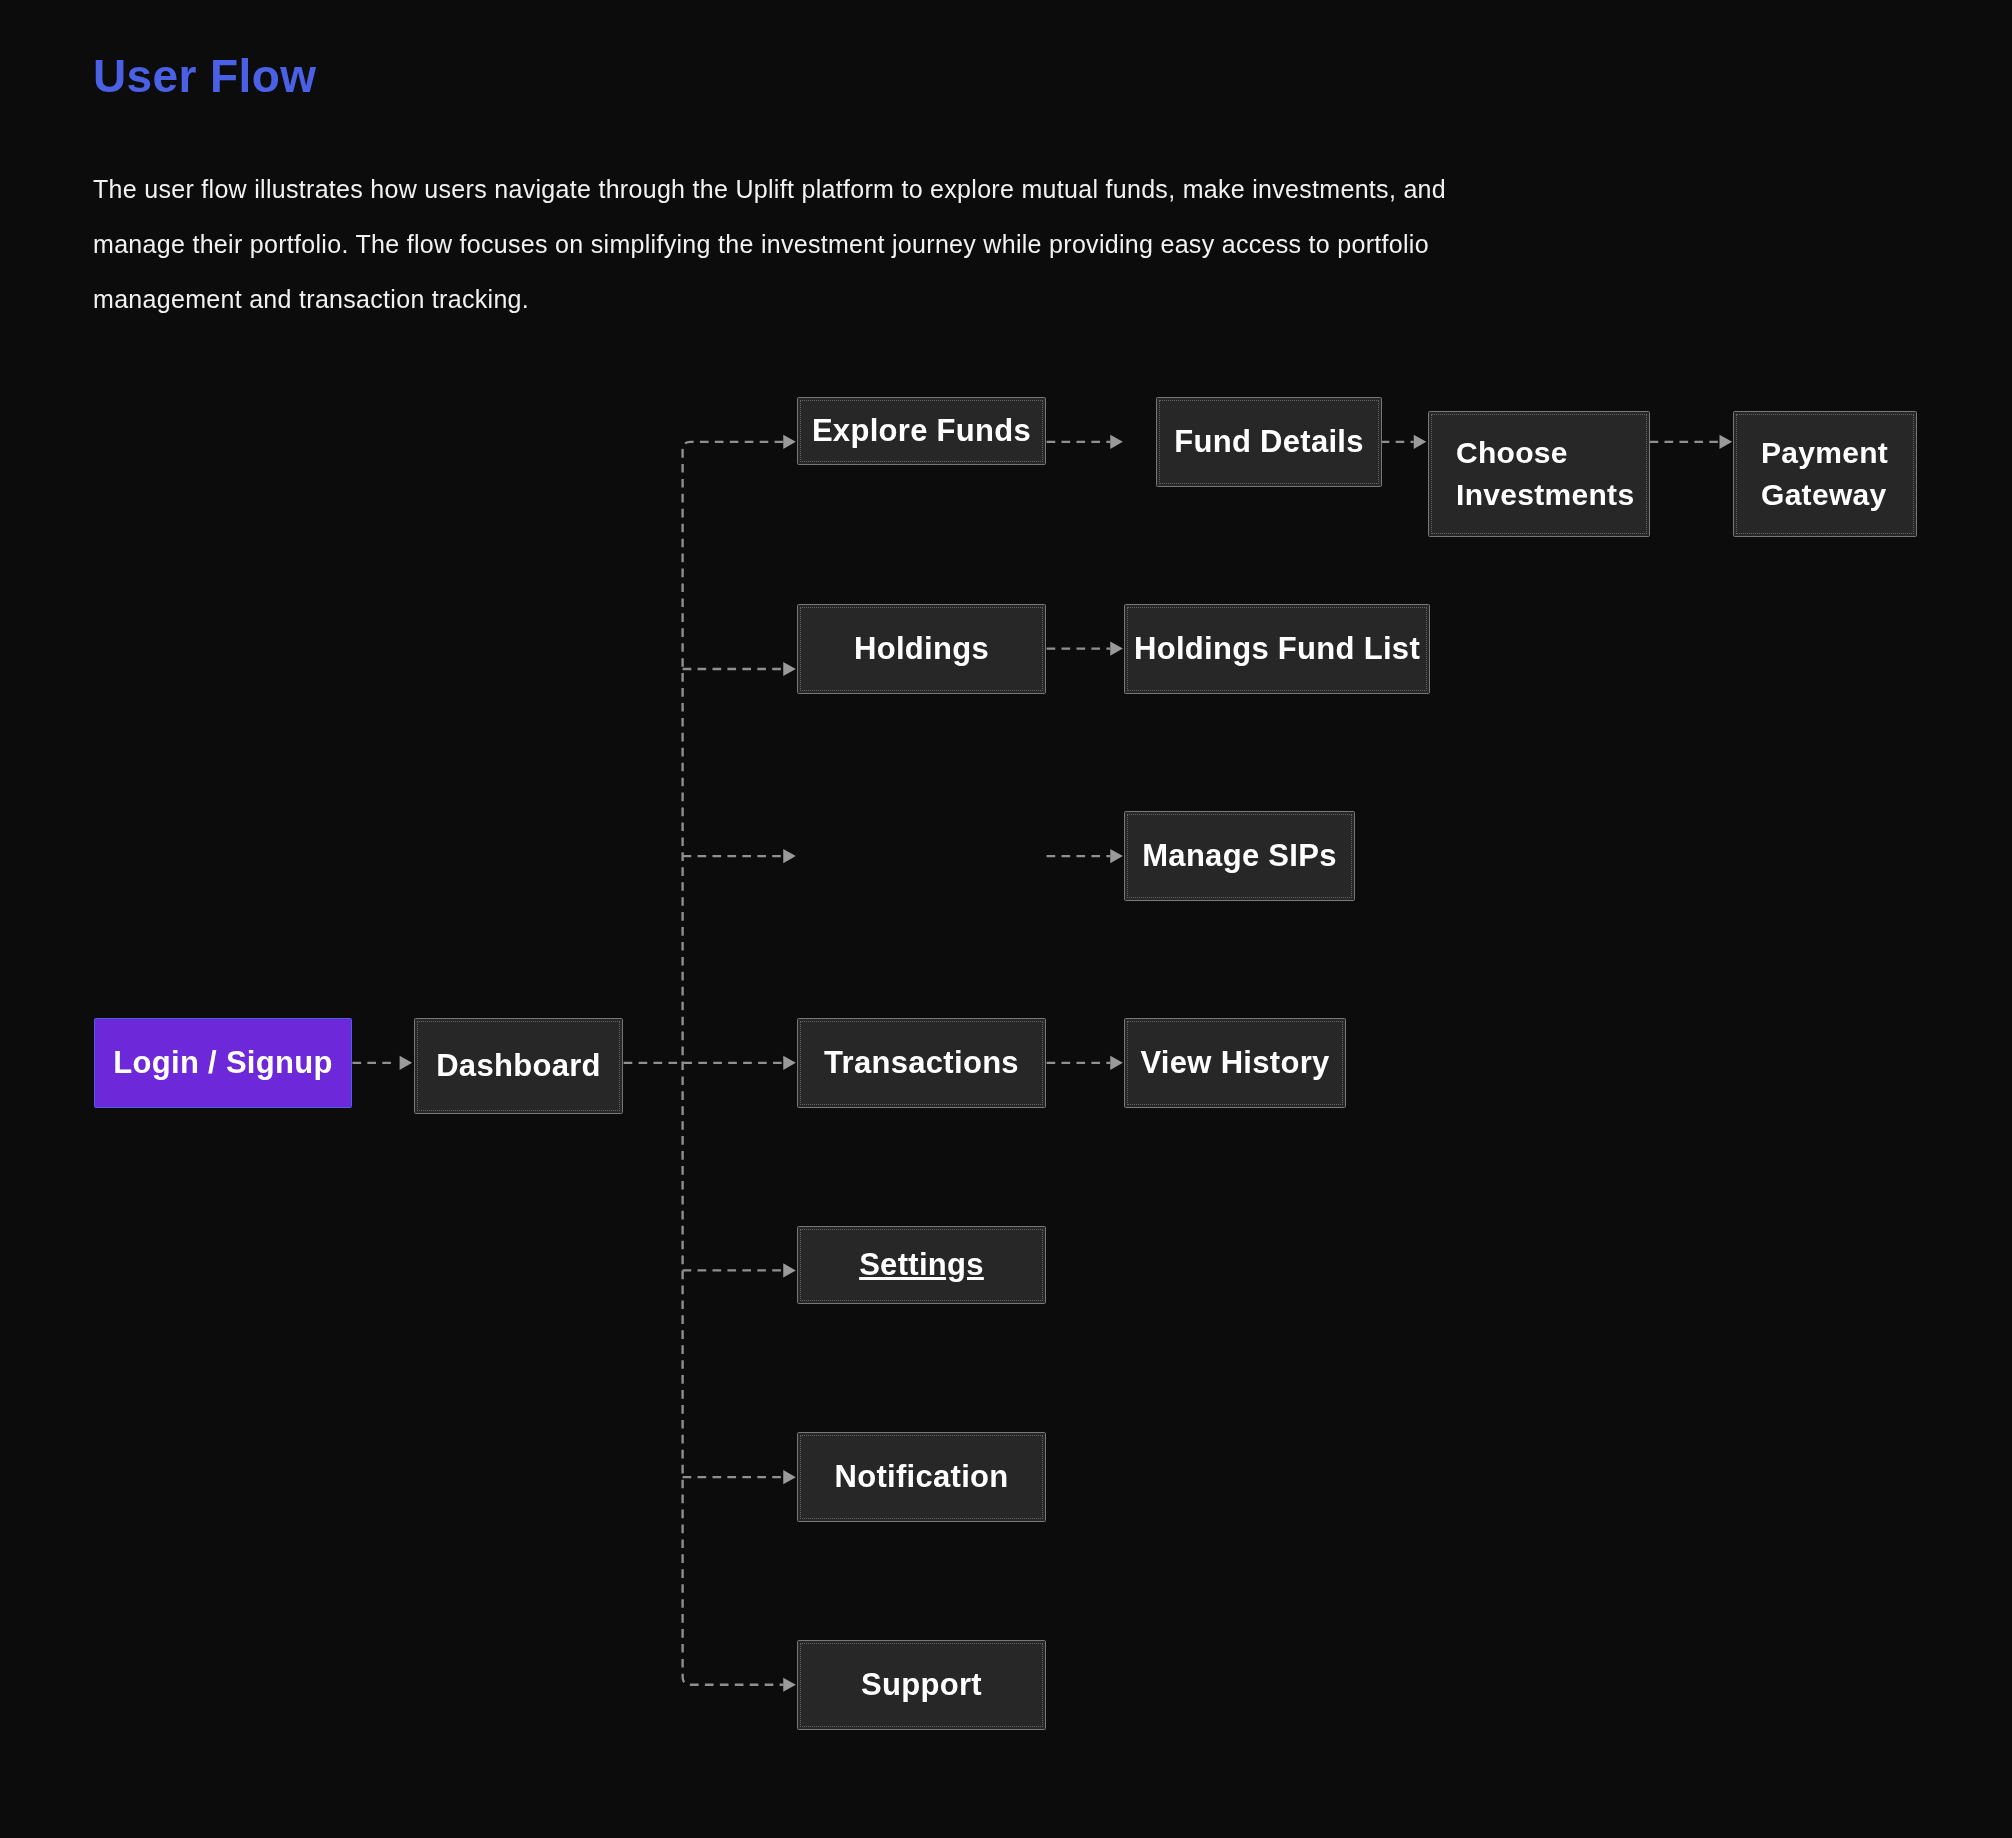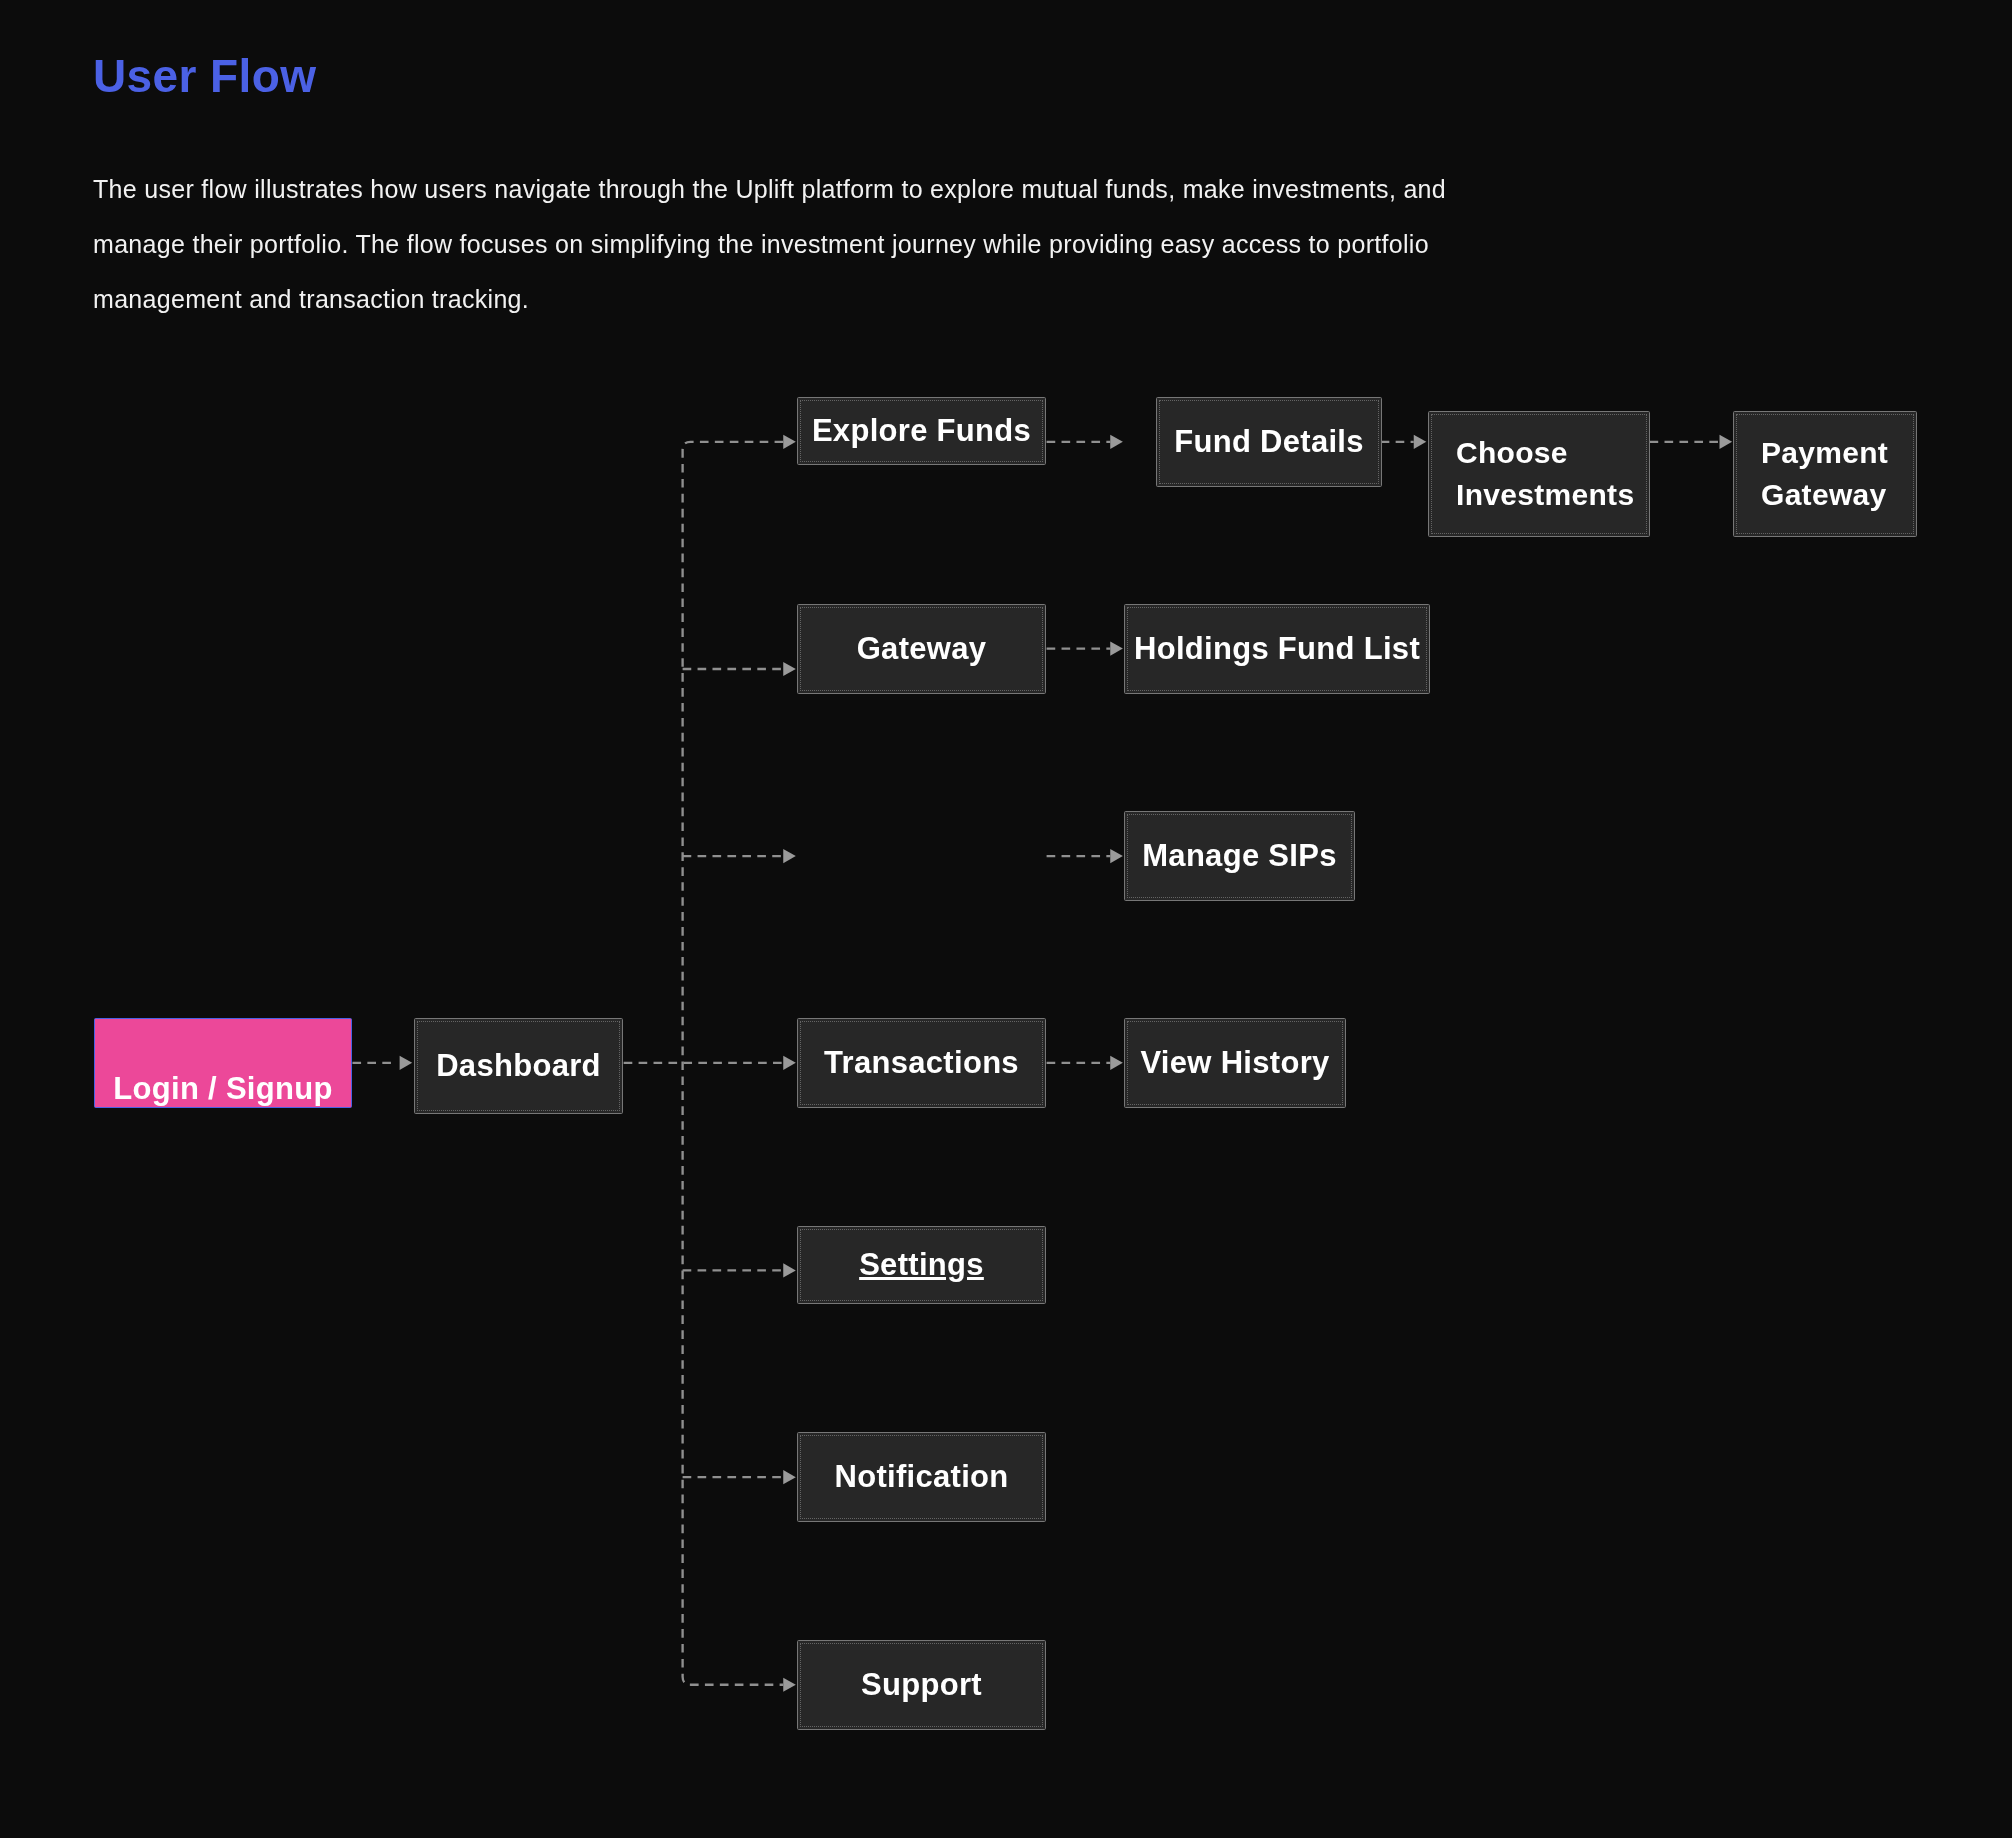--- a/index.html
+++ b/index.html
@@ -52,23 +52,22 @@
   .node > span { white-space: nowrap; }
   
   .node::after {
     content: "";
     position: absolute;
     inset: 1.6px;
     border: 0.8px dotted rgba(150,150,150,0.55);
     pointer-events: none;
   }
   .node.primary {
-    background: #ec4899;
+    background: #6d28d9;
     border-color: #4b61e5;
-    align-items: flex-end;
   }
   .node.primary::after { border: none; }
   .node.tall {
     justify-content: flex-start;
     text-align: left;
     padding: 0 15.7px 0 27px;
     font-size: 30px;
     line-height: 42px;
     margin-top: 32px;
   }
@@ -144,21 +143,21 @@
 
     <div class="node tall" style="left:1428px; top:379px; width:222px; height:126px;">
       <span>Choose Investments</span>
     </div>
 
     <div class="node tall" style="left:1733px; top:379px; width:184px; height:126px;">
       <span>Payment Gateway</span>
     </div>
 
     <div class="node" style="left:797px; top:604px; width:249px; height:90px;">
-      <span>Gateway</span>
+      <span>Holdings</span>
     </div>
 
     <div class="node" style="left:1124px; top:604px; width:306px; height:90px;">
       <span>Holdings Fund List</span>
     </div>
 
 
     <div class="node" style="left:1124px; top:811px; width:231px; height:90px;">
       <span>Manage SIPs</span>
     </div>

